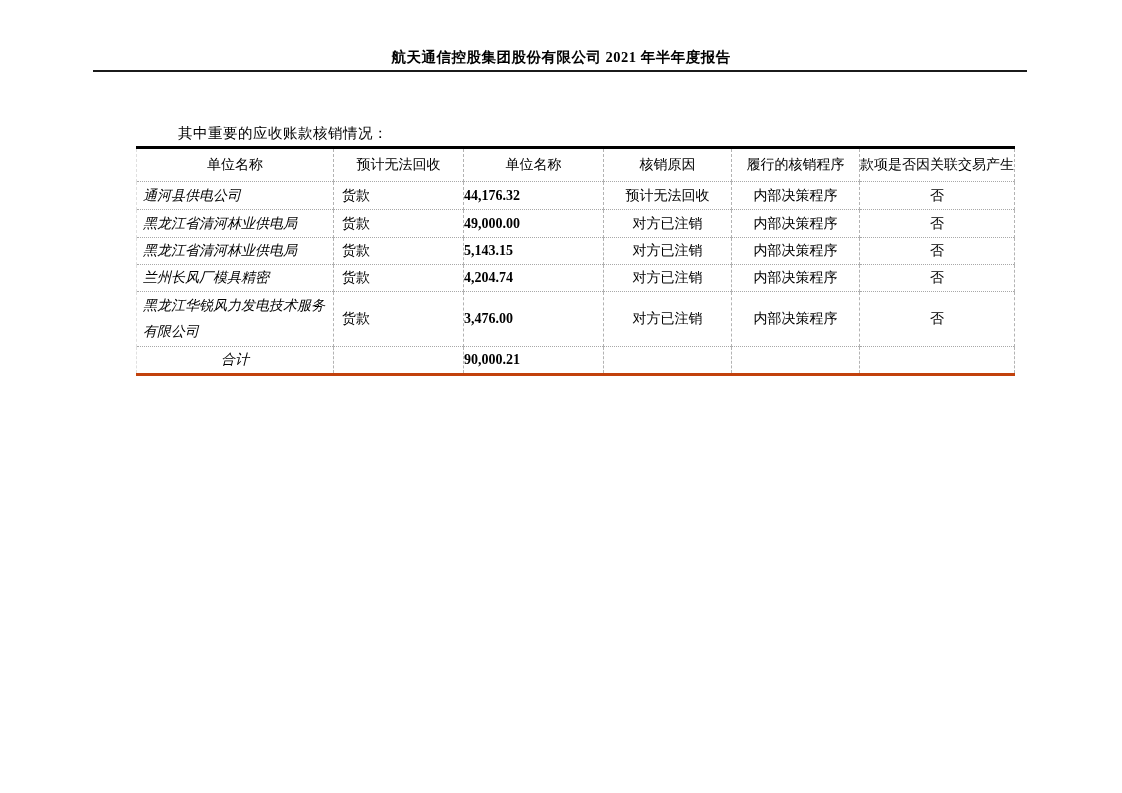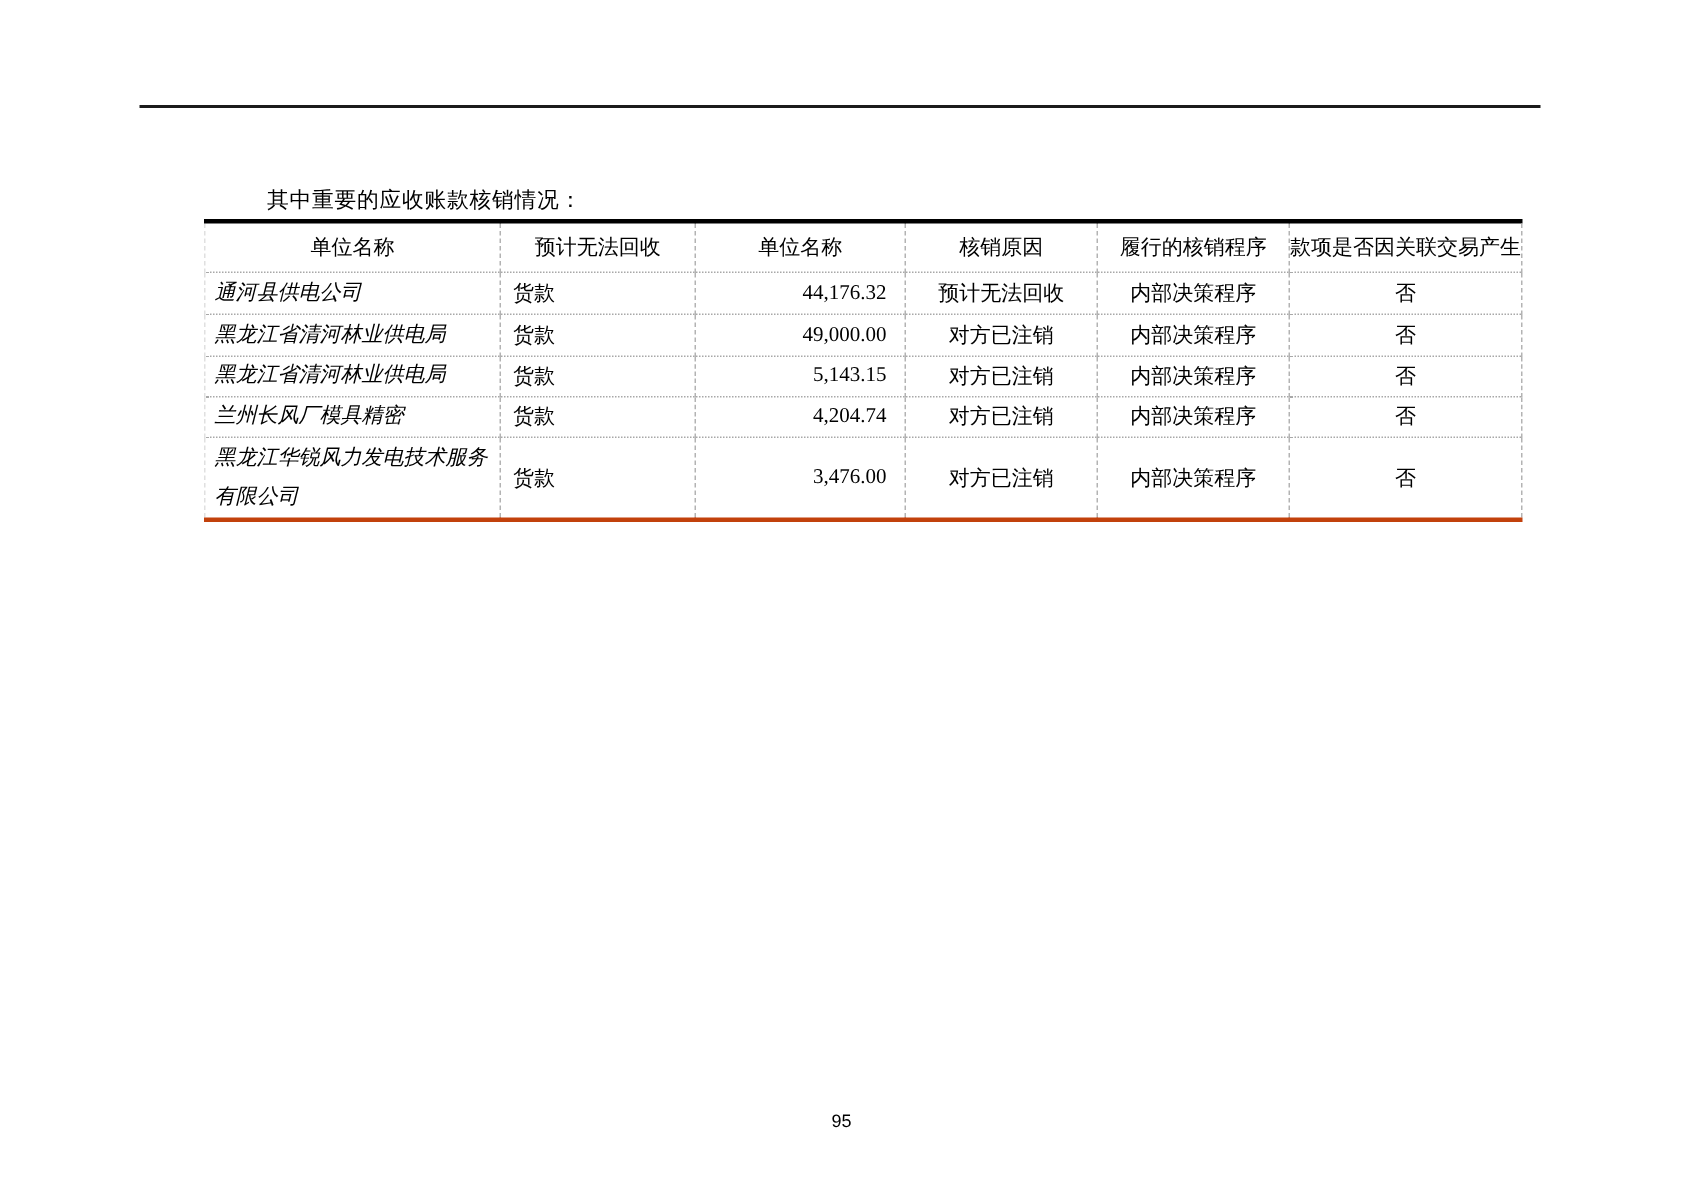--- a/index.html
+++ b/index.html
@@ -41,40 +41,41 @@
   .writeoff-table thead tr { height: 34px; }
   .writeoff-table thead th { text-align: center; font-size: 14px; }
   .writeoff-table tbody tr { height: 28px; }
   .writeoff-table tbody tr:nth-child(3),
   .writeoff-table tbody tr:nth-child(4) { height: 27px; }
   .writeoff-table tbody tr:nth-child(5) { height: 55px; }
   .writeoff-table tbody tr:nth-child(6) { height: 23px; }
 
   .writeoff-table tbody td:nth-child(1) { text-align: left; padding-left: 6px; line-height: 26px; font-style: italic; }
   .writeoff-table tbody td:nth-child(2) { text-align: left; padding-left: 8px; }
-  .writeoff-table tbody td:nth-child(3) { text-align: right; padding-right: 12px; }
+  .writeoff-table tbody td:nth-child(3) { text-align: left; padding-right: 12px; font-weight: bold; }
   .writeoff-table tbody td:nth-child(4),
   .writeoff-table tbody td:nth-child(5),
   .writeoff-table tbody td:nth-child(6) { text-align: center; }
 
   .writeoff-table tbody tr.total-row td:nth-child(1) {
     text-align: center; padding-left: 0;
   }
 
   .page-number {
     position: absolute; top: 740px; left: 0; right: 0;
     text-align: center; font-size: 12px;
     font-family: "Liberation Sans", "DejaVu Sans", sans-serif;
   }
 </style>
 </head>
 <body>
 
 <div class="page">
 
+  <div class="doc-title">航天通信控股集团股份有限公司 2021 年半年度报告</div>
 
   <div class="header-rule"></div>
 
   <div class="caption">其中重要的应收账款核销情况：</div>
 
   <table class="writeoff-table">
     <colgroup>
       <col style="width:197px">
       <col style="width:130px">
       <col style="width:140px">
@@ -126,18 +127,25 @@
           <td>否</td>
         </tr>
         <tr>
           <td>黑龙江华锐风力发电技术服务有限公司</td>
           <td>货款</td>
           <td>3,476.00</td>
           <td>对方已注销</td>
           <td>内部决策程序</td>
           <td>否</td>
         </tr>
+        <tr class="total-row">
+          <td>合计</td>
+          <td></td>
+          <td>90,000.21</td>
+          <td></td>
+          <td></td>
+          <td></td>
+        </tr>
       </tbody>
   </table>
 
-  <div class="page-number">95</div>
 
 </div>
 
 </body></html>

